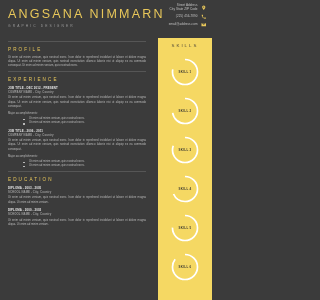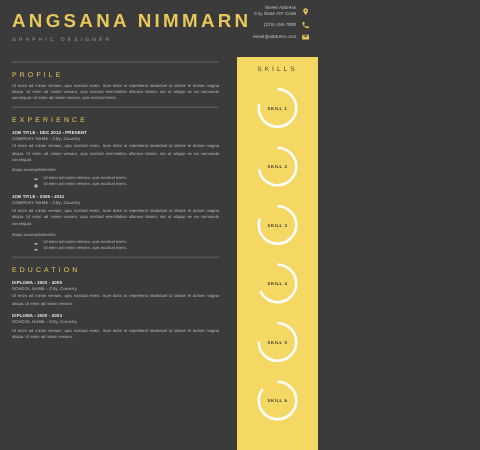--- a/index.html
+++ b/index.html
@@ -14,21 +14,21 @@
   
   .header {
     position:relative;
     padding:7px 8px 4px 8px;
     height:38px;
   }
   .name {
     font-size:12.5px;
     letter-spacing:2.2px;
     color:#e8c75a;
-    font-weight:700;
+    font-weight:400;
     white-space:nowrap;
     line-height:14px;
   }
   .subtitle {
     font-size:3.3px;
     letter-spacing:2.1px;
     color:#9a9a9a;
     margin-top:3px;
     text-transform:uppercase;
   }

